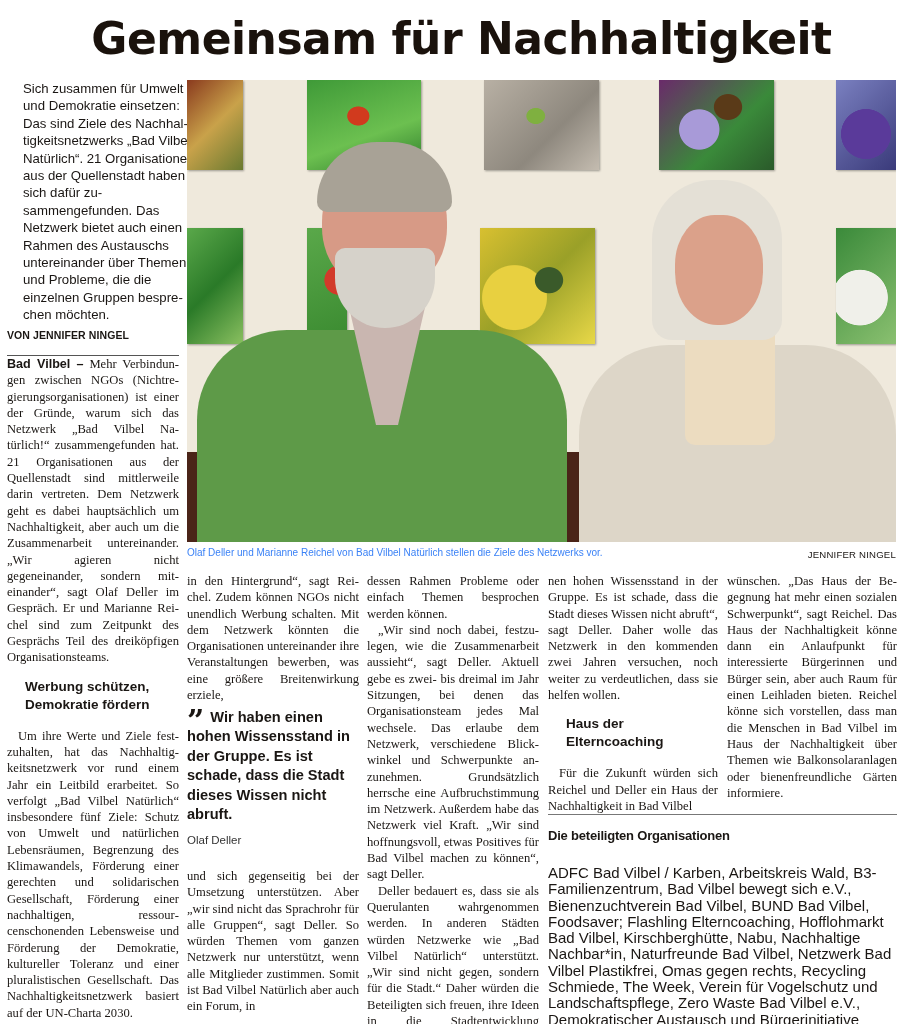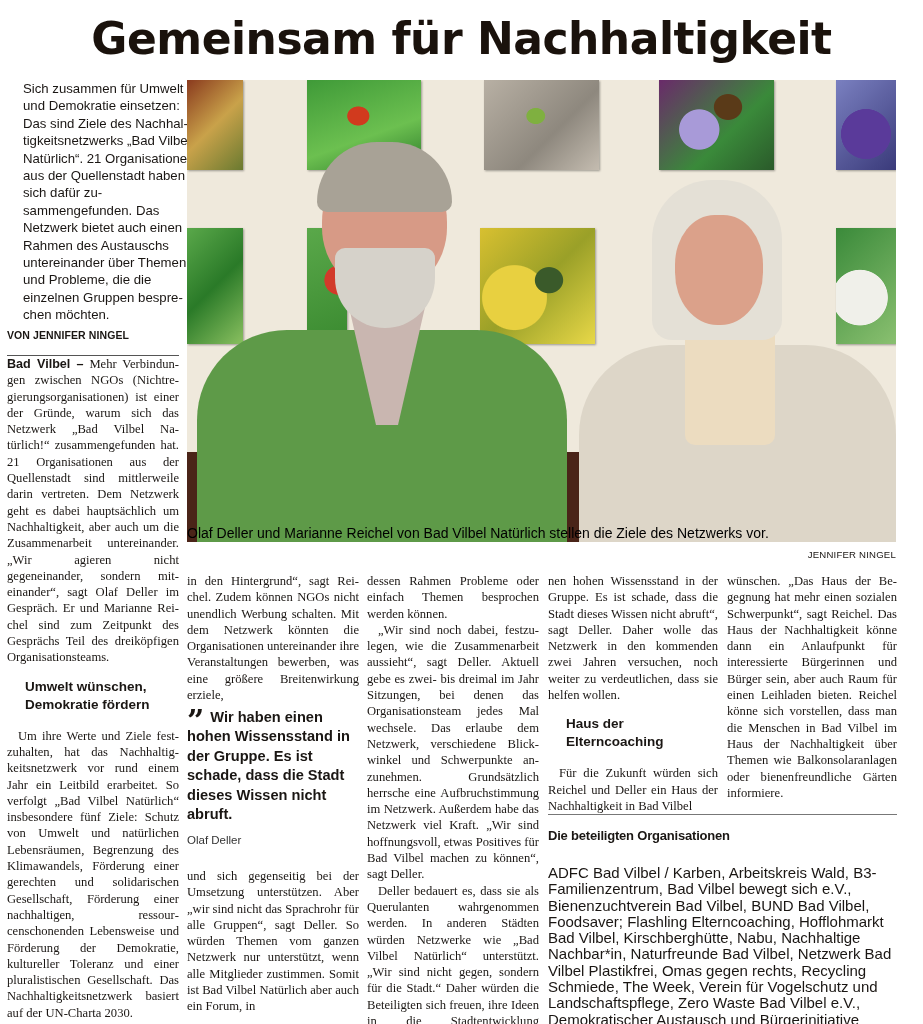--- a/index.html
+++ b/index.html
@@ -36,22 +36,22 @@
 
   
   .photo {
     position: absolute; left: 187px; top: 80px; width: 709px; height: 462px;
     background: #efe9dc; overflow: hidden;
   }
   .photo .floor { position: absolute; left: 0; top: 372px; width: 100%; height: 90px; background: #4a2418; }
   .tile { position: absolute; box-shadow: 1px 1px 2px rgba(0,0,0,0.35); }
   .person { position: absolute; }
   .caption {
-    position: absolute; left: 187px; top: 525px; width: 709px;
-    font-family: "Liberation Sans", sans-serif; font-size: 14px; color: #000000;
+    position: absolute; left: 187px; top: 547px; width: 709px;
+    font-family: "Liberation Sans", sans-serif; font-size: 10px; color: #3b82f6;
   }
   .credit {
     position: absolute; right: 27px; top: 549px;
     font-family: "Liberation Sans", sans-serif; font-size: 9.6px; color: #1a1613; letter-spacing: 0.2px; margin-left: 29px;
   }
 
   
   .quote {
     position: absolute; left: 187px; top: 708px; width: 175px; 
     font-family: "Liberation Sans", sans-serif;
@@ -103,21 +103,21 @@
     <div style="position:absolute;left:118px;top:245px;width:90px;height:120px;background:#ecdcc0;border-radius:10px;"></div>
     <div style="position:absolute;left:85px;top:100px;width:130px;height:160px;background:#e4e0d6;border-radius:60px 60px 20px 20px;"></div>
     <div style="position:absolute;left:108px;top:135px;width:88px;height:110px;background:#dba18a;border-radius:45% 45% 48% 48%;"></div>
   </div>
 </div>
 <div class="caption">Olaf Deller und Marianne Reichel von Bad Vilbel Natürlich stellen die Ziele des Netzwerks vor.</div>
 <div class="credit">JENNIFER NINGEL</div>
 
 <div class="col" style="left:7px;top:356px;width:172px;">
   <p><span class="dateline">Bad Vilbel –</span> <span>Mehr Verbindun­gen zwischen NGOs (Nichtre­gierungsorganisationen) ist ei­ner der Gründe, warum sich das Netzwerk „Bad Vilbel Na­türlich!“ zusammengefunden hat. 21 Organisationen aus der Quellenstadt sind mittlerweile darin vertreten. Dem Netzwerk geht es dabei hauptsächlich um Nachhaltigkeit, aber auch um die Zusammenarbeit unter­einander. „Wir agieren nicht gegeneinander, sondern mit­einander“, sagt Olaf Deller im Gespräch. Er und Marianne Rei­chel sind zum Zeitpunkt des Gesprächs Teil des dreiköpfi­gen Organisationsteams.</span></p>
-  <h3 class="subhead">Umwelt wünschen, Demokratie fördern</h3>
+  <h3 class="subhead">Werbung schützen, Demokratie fördern</h3>
   <p class="ind">Um ihre Werte und Ziele fest­zuhalten, hat das Nachhaltig­keitsnetzwerk vor rund einem Jahr ein Leitbild erarbeitet. So verfolgt „Bad Vilbel Natürlich“ insbesondere fünf Ziele: Schutz von Umwelt und natürlichen Lebensräumen, Begrenzung des Klimawandels, Förderung einer gerechten und solidari­schen Gesellschaft, Förderung einer nachhaltigen, ressour­censchonenden Lebensweise und Förderung der Demokra­tie, kultureller Toleranz und einer pluralistischen Gesell­schaft. Das Nachhaltigkeits­netzwerk basiert auf der UN-Charta 2030.</p>
   <p class="ind">„Umwelt- und Nachhaltig­keitsziele rücken immer weiter</p>
 </div>
 
 <div class="col" style="left:187px;top:573px;width:172px;">
   <p>in den Hintergrund“, sagt Rei­chel. Zudem können NGOs nicht unendlich Werbung schalten. Mit dem Netzwerk könnten die Organisationen untereinander ihre Veranstal­tungen bewerben, was eine grö­ßere Breitenwirkung erziele,</p>
 </div>
 <div class="quote">
   <div class="qtext"><span class="qmark">”</span><span>Wir haben einen hohen Wissensstand in der Gruppe. Es ist schade, dass die Stadt dieses Wissen nicht abruft.</span></div>
   <div class="qauthor">Olaf Deller</div>

